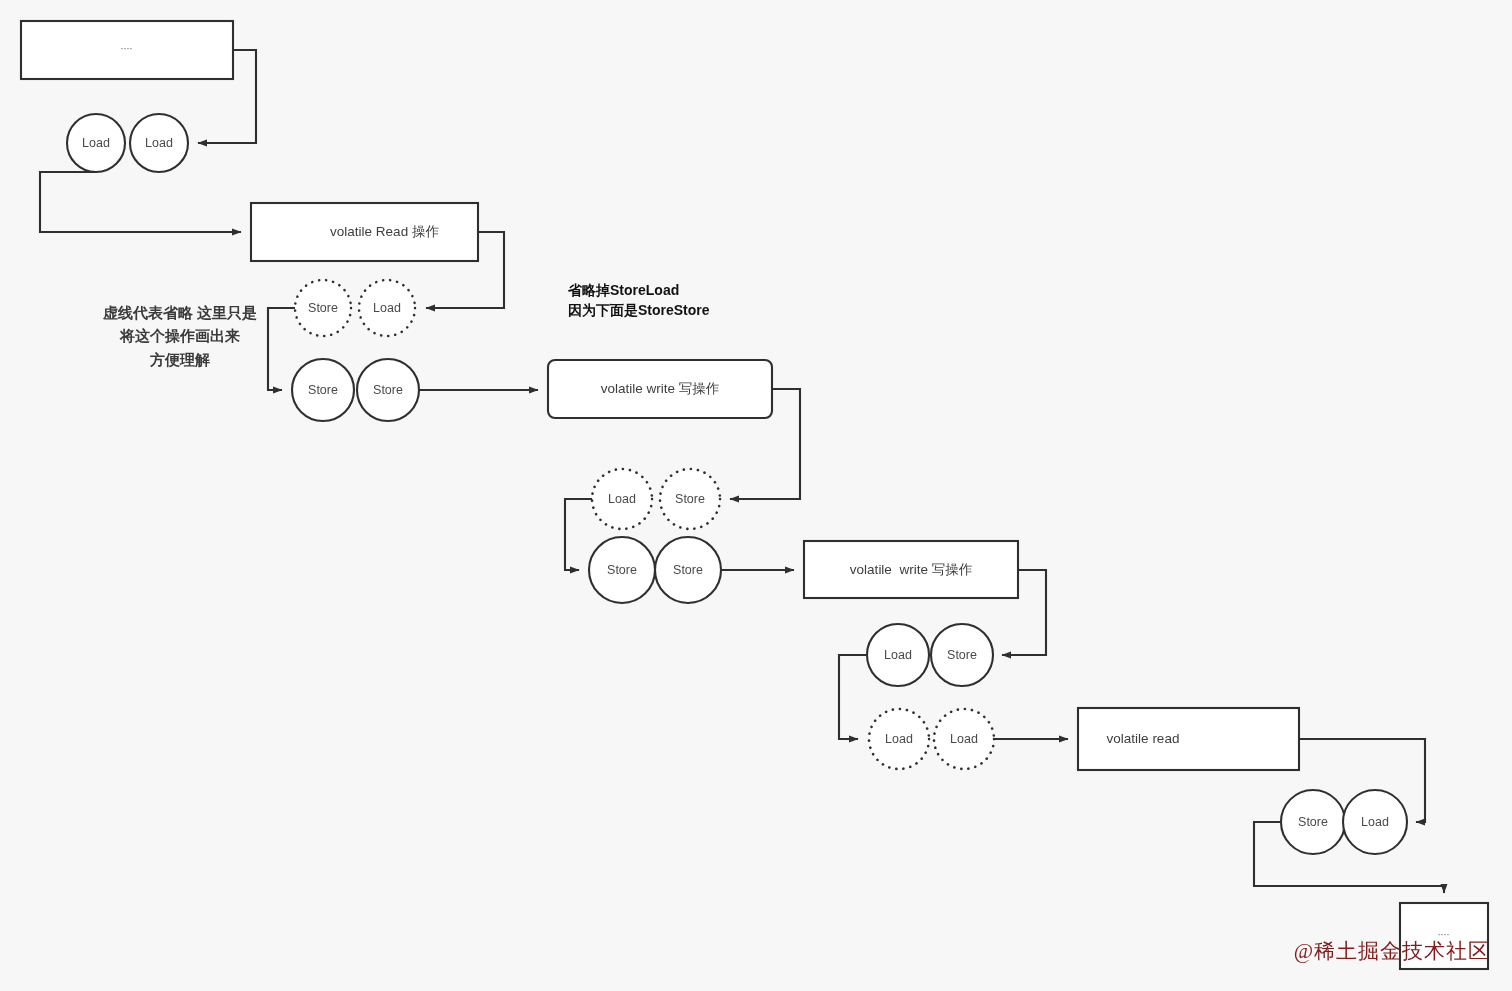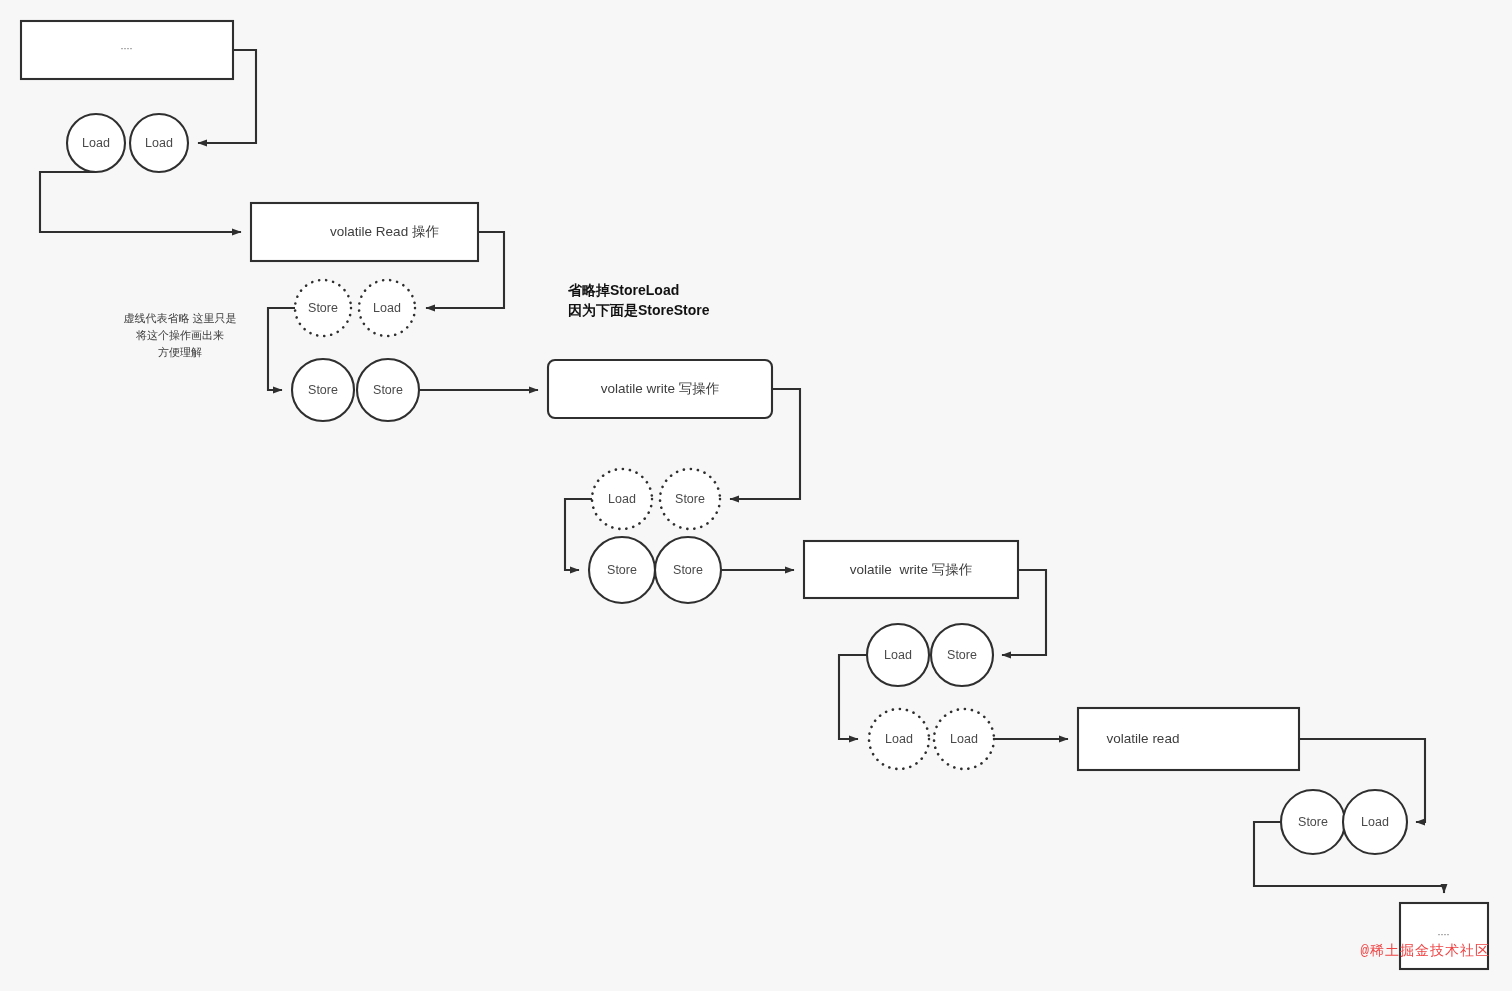--- a/index.html
+++ b/index.html
@@ -48,43 +48,44 @@
     font-size: 6px;
     line-height: 1;
     letter-spacing: 1px;
     transform: translate(-50%, -50%);
     white-space: pre;
   }
   .note {
     position: absolute;
     text-align: center;
     color: #3a3a3a;
-    font-size: 11px;
+    font-size: 15px;
     line-height: 1.55;
     white-space: pre-line;
     transform: translate(-50%, -50%);
+    font-weight: bold;
   }
   .note-bold {
     position: absolute;
     text-align: left;
     color: #111;
     font-size: 14px;
     font-weight: bold;
     line-height: 1.45;
     white-space: pre-line;
     transform: translate(0, -50%);
   }
   .watermark {
     position: absolute;
-    color: #ef4444;
-    font-size: 14px;
+    color: #7f1d1d;
+    font-size: 21px;
     letter-spacing: 1px;
     white-space: nowrap;
     transform: translate(-100%, -50%);
-    font-family: Liberation Mono, monospace;
+    font-family: Liberation Serif, serif;
   }
 </style>
 </head>
 <body>
 
 <svg id="canvas" viewBox="0 0 1512 991">
   <defs>
     <marker id="arrow" markerWidth="11" markerHeight="11" refX="9.4" refY="4" orient="auto" markerUnits="userSpaceOnUse">
       <path d="M0,0.4 L10,4 L0,7.6 Z" fill="#2f2f2f"></path>
     </marker>

